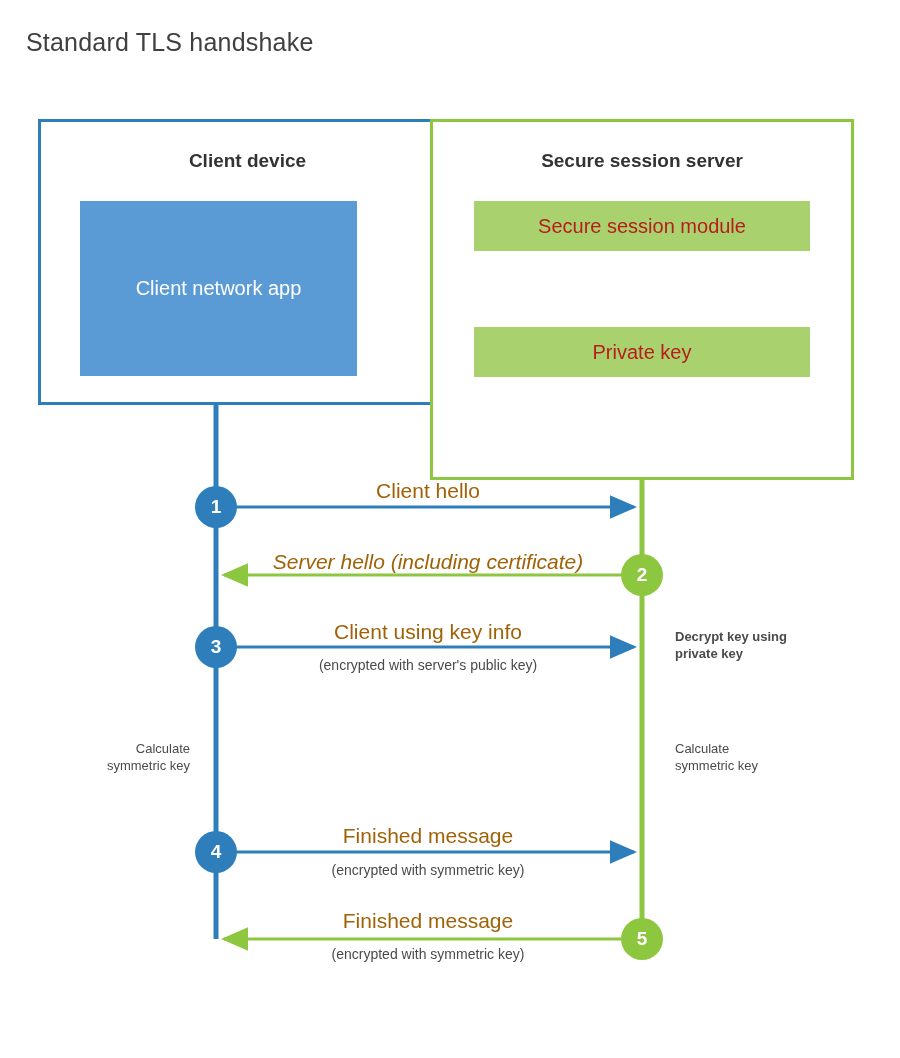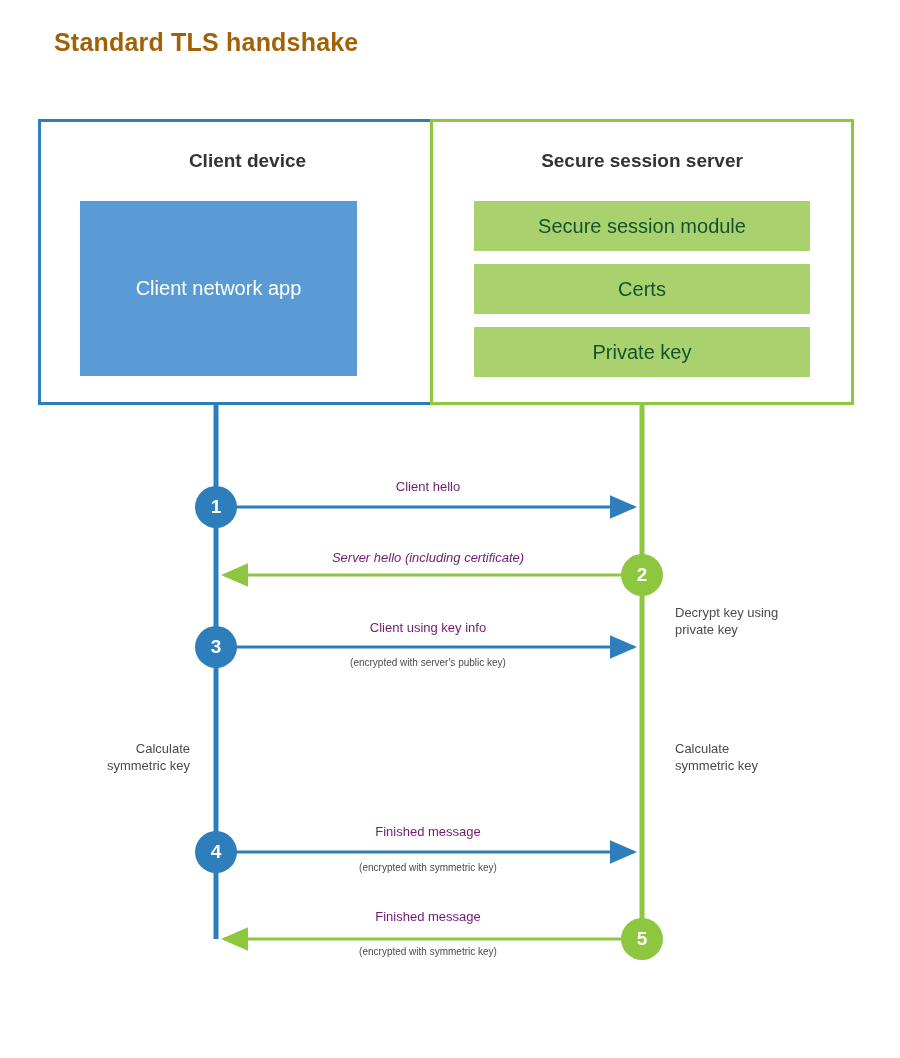--- a/index.html
+++ b/index.html
@@ -20,46 +20,46 @@
   }
   svg#diagram-svg {
     position: absolute;
     top: 0;
     left: 0;
     width: 900px;
     height: 1058px;
   }
   .page-title {
     position: absolute;
-    left: 54px;
+    left: 26px;
     top: 28px;
     font-size: 25px;
-    font-weight: 700;
-    color: #a16207;
+    font-weight: 400;
+    color: #404040;
     letter-spacing: 0.2px;
     white-space: nowrap;
   }
   
   .party-box {
     position: absolute;
     background: #ffffff;
     box-sizing: border-box;
   }
   #client-box {
     left: 38px;
     top: 119px;
     width: 419px;
     height: 286px;
     border: 3px solid #2E7EBB;
   }
   #server-box {
     left: 430px;
     top: 119px;
     width: 424px;
-    height: 286px;
+    height: 361px;
     border: 3px solid #8DC63F;
   }
   .party-title {
     position: absolute;
     left: 0;
     right: 0;
     top: 28px;
     text-align: center;
     font-size: 19px;
     font-weight: bold;
@@ -81,43 +81,43 @@
     text-align: center;
     padding: 0 10px;
     box-sizing: border-box;
   }
   .server-bar {
     position: absolute;
     left: 41px;
     width: 336px;
     height: 50px;
     background: #A9D26E;
-    color: #14532d;
+    color: #b91c1c;
     font-size: 20px;
     display: flex;
     align-items: center;
     justify-content: center;
   }
   #server-bar-0 { top: 79px; }
   #server-bar-1 { top: 142px; }
   #server-bar-2 { top: 205px; }
 
   
   .msg-label {
     position: absolute;
     text-align: center;
-    font-size: 13px;
-    color: #701a75;
+    font-size: 21px;
+    color: #a16207;
     white-space: nowrap;
     transform: translateX(-50%);
   }
   .msg-sublabel {
     position: absolute;
     text-align: center;
-    font-size: 10px;
+    font-size: 14px;
     color: #4a4a4a;
     white-space: nowrap;
     transform: translateX(-50%);
   }
   .side-note {
     position: absolute;
     font-size: 13px;
     line-height: 17px;
     color: #4a4a4a;
     white-space: pre-line;
@@ -174,21 +174,20 @@
   </svg>
 
   <div class="party-box" id="client-box">
     <div class="party-title">Client device</div>
     <div id="client-app">Client network app</div>
   </div>
 
   <div class="party-box" id="server-box">
     <div class="party-title">Secure session server</div>
     <div class="server-bar" id="server-bar-0">Secure session module</div>
-    <div class="server-bar" id="server-bar-1">Certs</div>
     <div class="server-bar" id="server-bar-2">Private key</div>
   </div>
 
   <div class="step-num client" style="left:216px; top:507px;">1</div>
   <div class="step-num server" style="left:642px; top:575px;">2</div>
   <div class="step-num client" style="left:216px; top:647px;">3</div>
   <div class="step-num client" style="left:216px; top:852px;">4</div>
   <div class="step-num server" style="left:642px; top:939px;">5</div>
 
   <div class="msg-label" style="left:428px; top:479px;">Client hello</div>
@@ -197,21 +196,21 @@
 
   <div class="msg-label" style="left:428px; top:620px;">Client using key info</div>
   <div class="msg-sublabel" style="left:428px; top:657px;">(encrypted with server's public key)</div>
 
   <div class="msg-label" style="left:428px; top:824px;">Finished message</div>
   <div class="msg-sublabel" style="left:428px; top:862px;">(encrypted with symmetric key)</div>
 
   <div class="msg-label" style="left:428px; top:909px;">Finished message</div>
   <div class="msg-sublabel" style="left:428px; top:946px;">(encrypted with symmetric key)</div>
 
-  <div class="side-note left-align" style="left:675px; top:604px;">Decrypt key using
+  <div class="side-note left-align" style="left:675px; top:628px;font-weight:bold;">Decrypt key using
 private key</div>
 
   <div class="side-note right-align" style="left:190px; top:740px;">Calculate
 symmetric key</div>
 
   <div class="side-note left-align" style="left:675px; top:740px;">Calculate
 symmetric key</div>
 
 </div>
 

